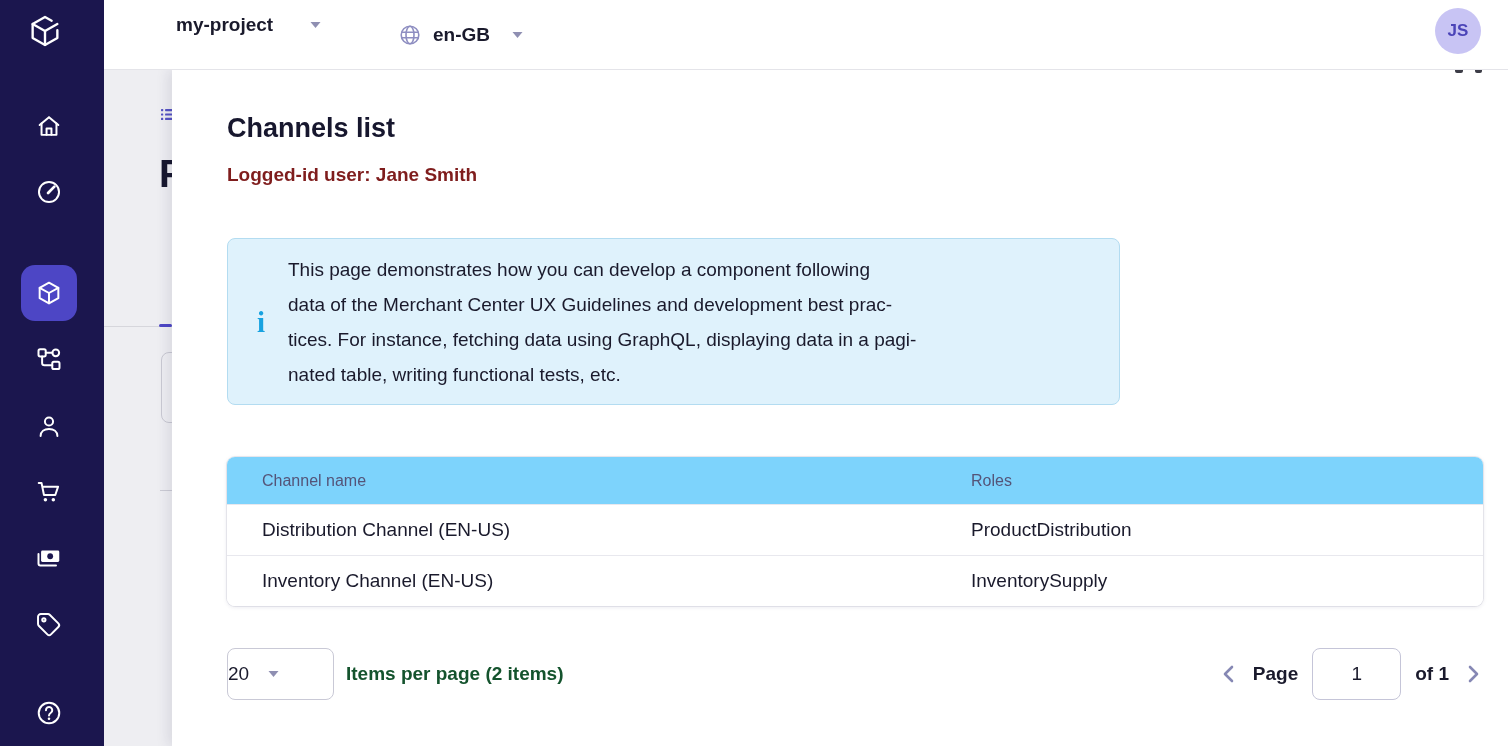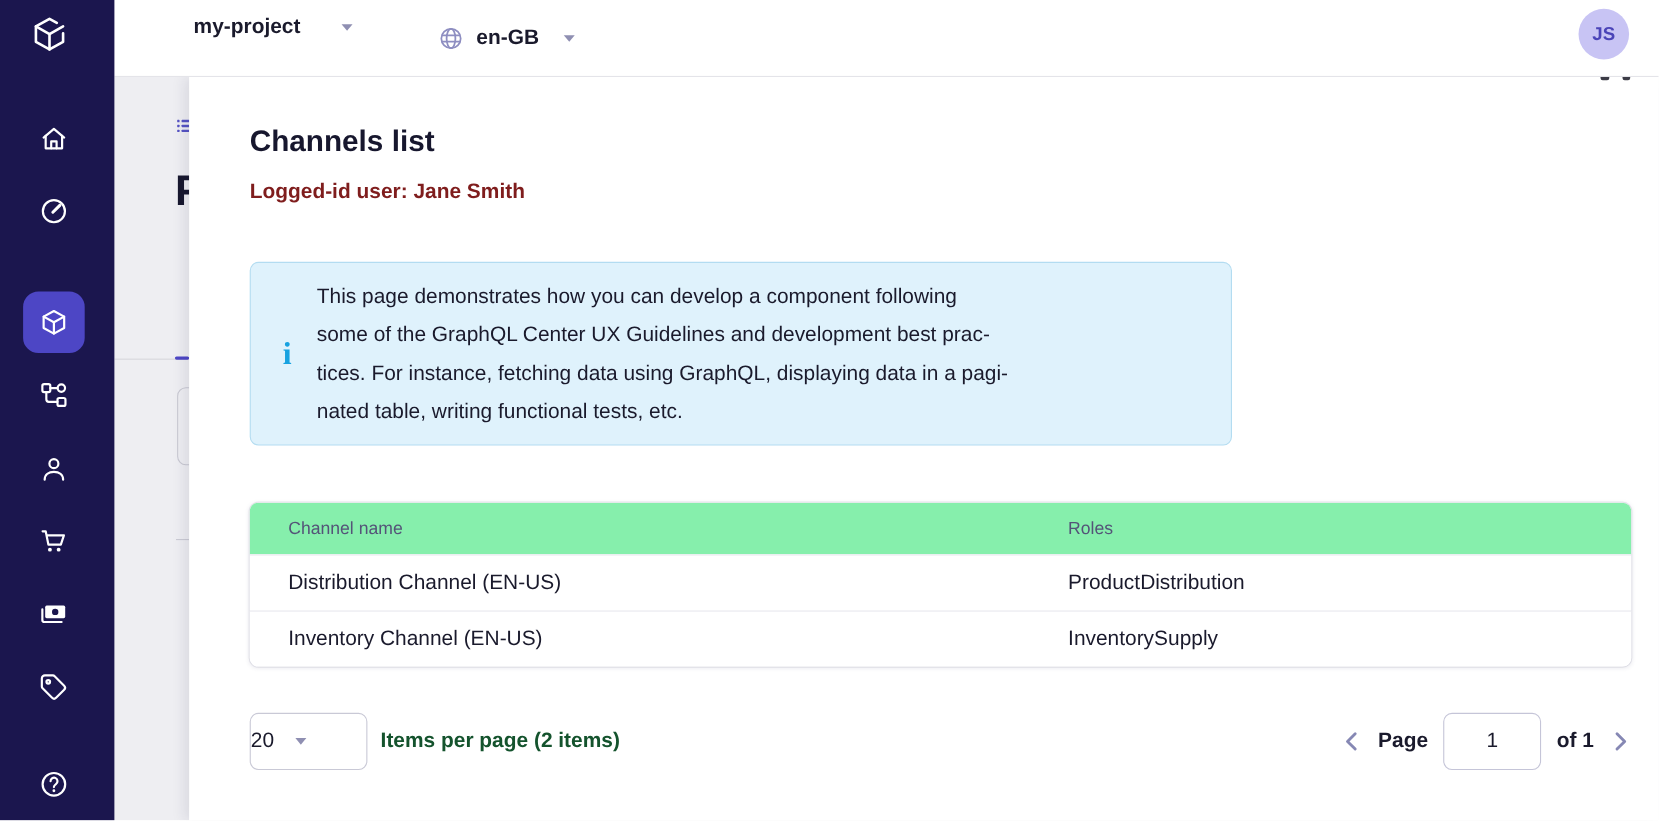--- a/index.html
+++ b/index.html
@@ -62,21 +62,21 @@
     font-family:"Liberation Serif","DejaVu Serif",serif; font-weight:700; font-style:normal;
     font-size:29px; line-height:29px; color:#17a2e0;
   }
   .info-line { font-size:19px; line-height:35px; color:#1a1a2c; }
   
   .channels-table {
     position:absolute; left:55px; top:387px; width:1256px; border-radius:8px; overflow:hidden;
     background:#fff; box-shadow:0 1px 4px rgba(80,80,120,0.14), 0 0 0 1px #ededf1;
   }
   .t-row { display:grid; grid-template-columns:709px 1fr; align-items:center; }
-  .t-head { height:47px; background:#86efac; }
+  .t-head { height:47px; background:#7dd3fc; }
   .t-head .t-cell { font-size:16px; color:#545478; font-weight:400; }
   .t-body-row { height:51px; border-top:1px solid #e8e8ee; background:#fff; cursor:pointer; }
   .t-cell { padding-left:35px; font-size:19px; color:#1a1a2c; }
   
   .pagination { position:absolute; left:55px; top:578px; width:1256px; height:52px; display:flex; align-items:center; justify-content:space-between; }
   .pag-left { display:flex; align-items:center; }
   .perpage-select {
     width:107px; height:52px; border:1px solid #c9c9d6; border-radius:8px; background:#fff;
     display:flex; align-items:center; justify-content:flex-start; gap:18px; cursor:pointer;
   }
@@ -218,21 +218,21 @@
   <main class="panel">
     <div class="clip-mark" style="left:1283px"></div>
     <div class="clip-mark" style="left:1303px; width:7px"></div>
 
     <h1 class="page-title">Channels list</h1>
     <div class="page-subtitle">Logged-id user: Jane Smith</div>
 
     <div class="infobox">
       <span class="info-icon">i</span>
       <div class="info-line">This page demonstrates how you can develop a component following</div>
-      <div class="info-line">some of the GraphQL Center UX Guidelines and development best prac-</div>
+      <div class="info-line">data of the Merchant Center UX Guidelines and development best prac-</div>
       <div class="info-line">tices. For instance, fetching data using GraphQL, displaying data in a pagi-</div>
       <div class="info-line">nated table, writing functional tests, etc.</div>
     </div>
 
     <div class="channels-table">
       <div class="t-row t-head">
         <div class="t-cell">Channel name</div>
         <div class="t-cell">Roles</div>
       </div>
       <div class="t-row t-body-row">

